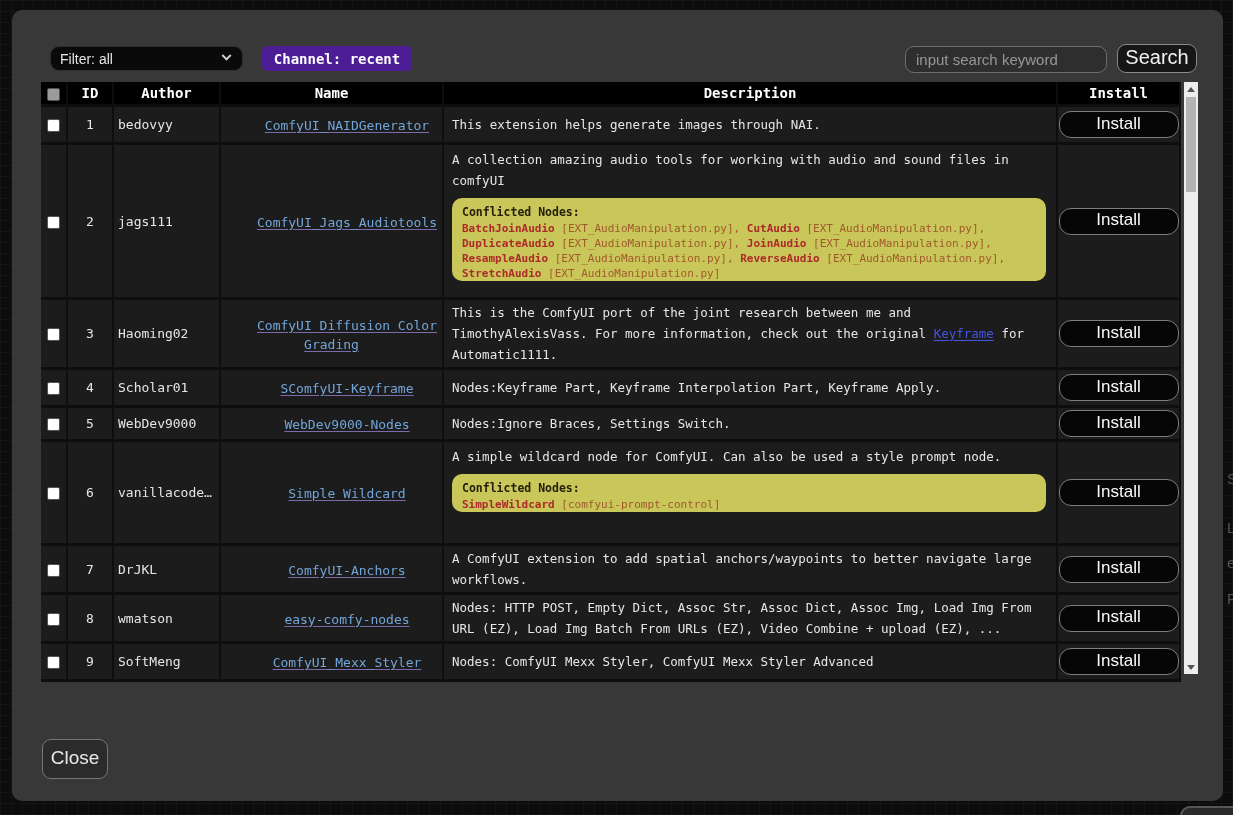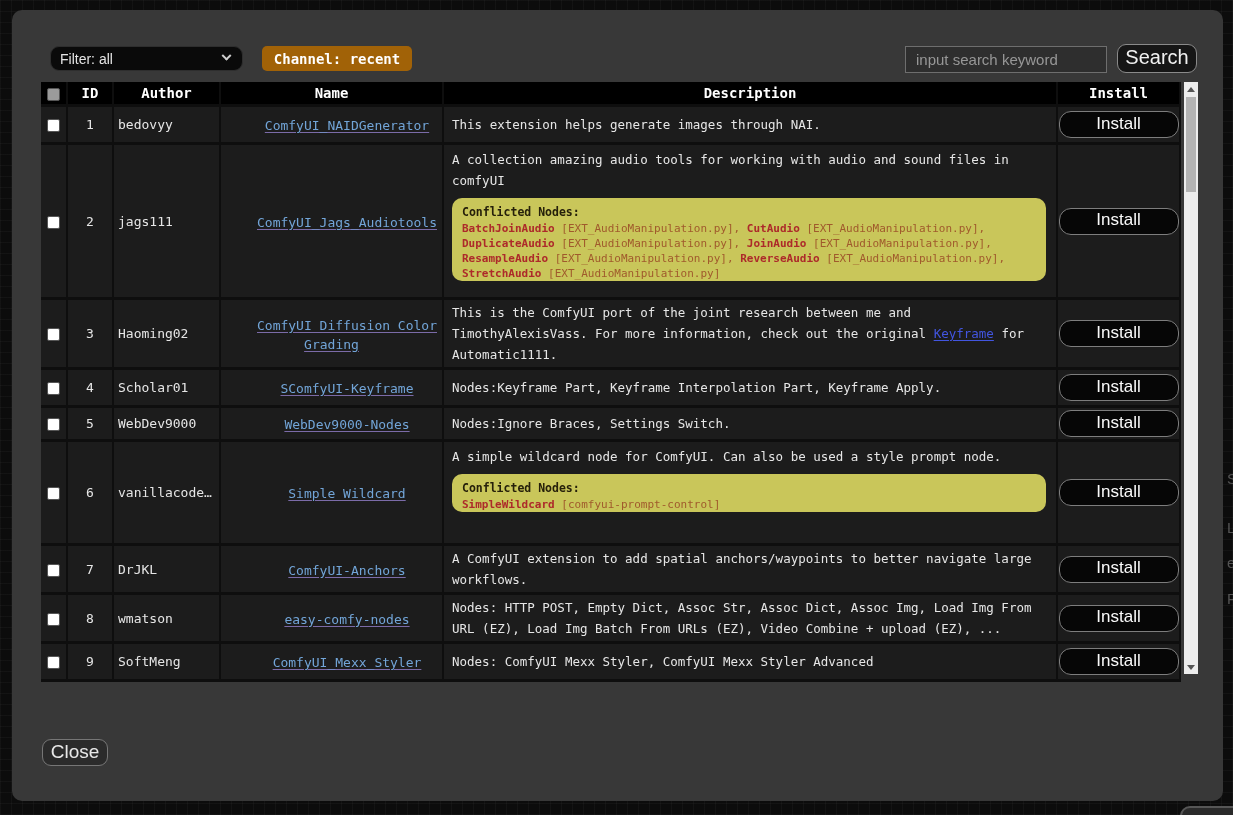--- a/index.html
+++ b/index.html
@@ -24,26 +24,26 @@
     position:absolute; left:38px; top:36px; width:193px; height:25px;
     background:#0a0a0a; border:1px solid #2e2e2e; border-radius:9px;
     display:flex; align-items:center; justify-content:space-between;
     padding:0 12px 0 9px; cursor:pointer;gap:12px;
   }
   .filter-select .lbl { color:#e3e3e3; font-family:"Liberation Sans",sans-serif; font-size:14px; }
   .chev { width:7px; height:7px; border-right:2px solid #cfcfcf; border-bottom:2px solid #cfcfcf;
           transform:rotate(45deg) translate(-2px,-2px); }
   .channel-badge {
     position:absolute; left:250px; top:36px; width:150px; height:25px;
-    background:#a16207; border-radius:5px; display:flex; align-items:center; justify-content:center;
+    background:#4c1d95; border-radius:5px; display:flex; align-items:center; justify-content:center;
     color:#fff; font-weight:bold; font-size:14px;
   }
   .search-input {
     position:absolute; left:893px; top:36px; width:202px; height:27px;
-    background:#2e2e2e; border:1.5px solid #6e6e6e; border-radius:0;
+    background:#2e2e2e; border:1.5px solid #6e6e6e; border-radius:9px;
     color:#e8e8e8; font-family:"Liberation Sans",sans-serif; font-size:15px; padding:0 10px;
     outline:none;
   }
   .search-input::placeholder { color:#979797; }
   .search-btn {
     position:absolute; left:1105px; top:34px; width:80px; height:29px;
     background:#161616; border:1.5px solid #8a8a8a; border-radius:9px;
     color:#f0f0f0; font-family:"Liberation Sans",sans-serif; font-size:20px;
     display:flex; align-items:center; justify-content:center; cursor:pointer; padding-bottom:2px;
   }
@@ -101,21 +101,21 @@
             display:flex; align-items:center; justify-content:center; cursor:pointer; }
   .sb-up { top:0; } .sb-down { bottom:0; }
   .tri-up { width:0; height:0; border-left:4px solid transparent; border-right:4px solid transparent;
             border-bottom:5px solid #555; }
   .tri-down { width:0; height:0; border-left:4px solid transparent; border-right:4px solid transparent;
               border-top:5px solid #555; }
   .sb-thumb { position:absolute; left:2px; top:15px; width:10px; height:95px; background:#b3b3b3; cursor:grab; }
 
   
   .close-btn {
-    position:absolute; left:30px; top:729px; width:66px; height:27px;
+    position:absolute; left:30px; top:729px; width:66px; height:40px;
     background:#2b2b2b; border:1.5px solid #767676; border-radius:9px;
     color:#e8e8e8; font-family:"Liberation Sans",sans-serif; font-size:19px;
     display:flex; align-items:center; justify-content:center; cursor:pointer; padding-bottom:2px;
   }
 
   
   .edge-frag { position:absolute; color:#9a9a9a; opacity:0.5;
                font-family:"Liberation Sans",sans-serif; font-size:15px; }
   .corner-frag {
     position:absolute; left:1180px; top:806px; width:100px; height:30px;

